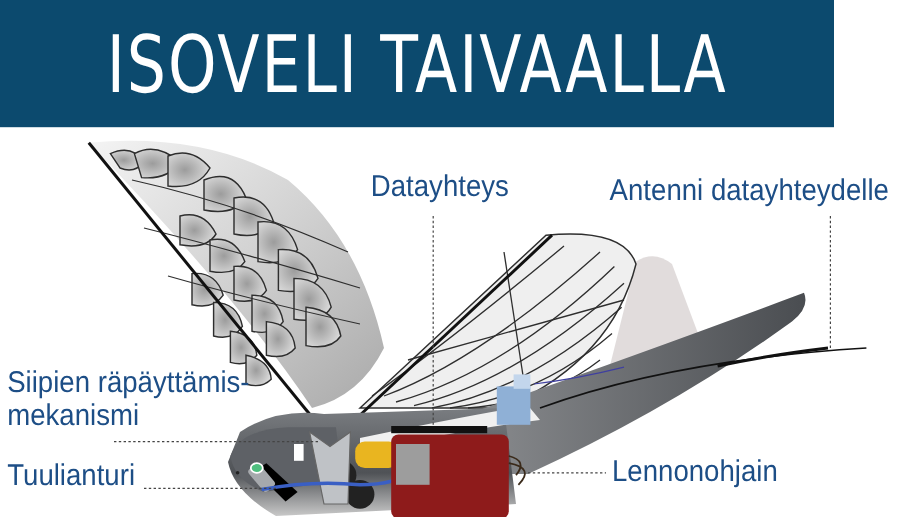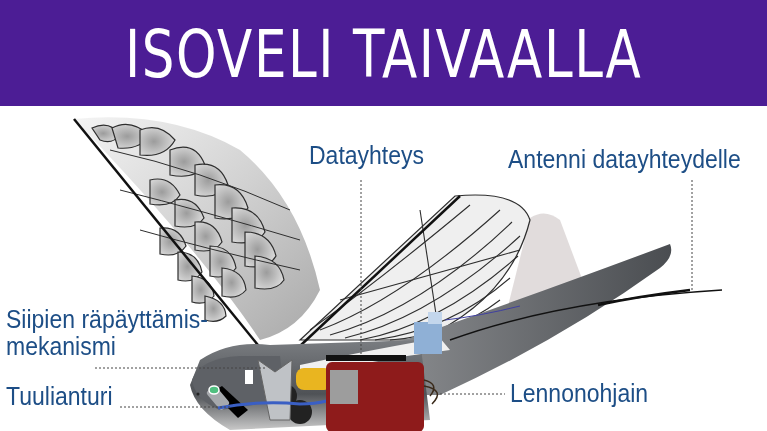--- a/index.html
+++ b/index.html
@@ -1,22 +1,22 @@
 <!DOCTYPE html>
 <html><head>
   <meta charset="utf-8">
   <style>
     html, body { margin: 0; padding: 0; }
     body {
       width: 767px; height: 431px; overflow: hidden; background: #ffffff;
       position: relative; font-family: "Liberation Sans", "DejaVu Sans", sans-serif;
     }
     .header {
-      position: absolute; left: 0; top: 0; width: 767px; height: 106px;
-      background: #4c1d95; display: flex; align-items: center; justify-content: center;
+      position: absolute; left: 0; top: 0; width: 695px; height: 106px;
+      background: #0c4a6e; display: flex; align-items: center; justify-content: center;
     }
     .header-title {
       color: #ffffff; font-family: "DejaVu Sans", sans-serif; font-size: 66px;
       letter-spacing: 2px; transform: scaleX(0.78); transform-origin: center;
       white-space: nowrap; margin-top: 2px;
     }
     .illus { position: absolute; left: 0; top: 106px; width: 767px; height: 325px; }
     .label {
       position: absolute; color: #1d4e86; font-family: "Liberation Sans", sans-serif;
       font-size: 25px; line-height: 27px; white-space: nowrap;

